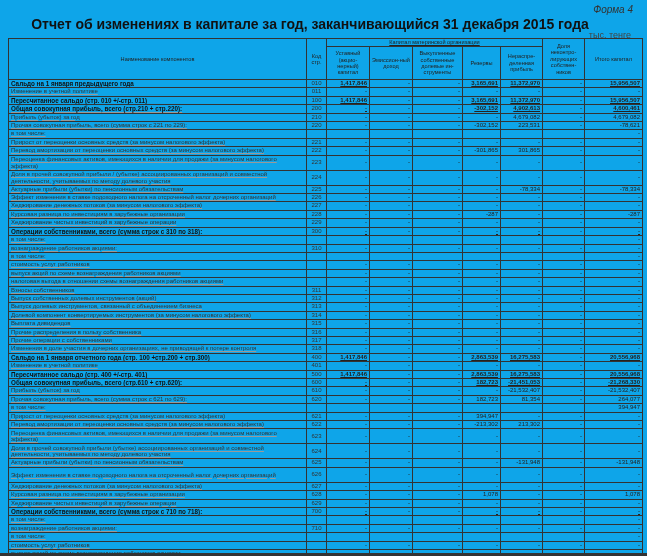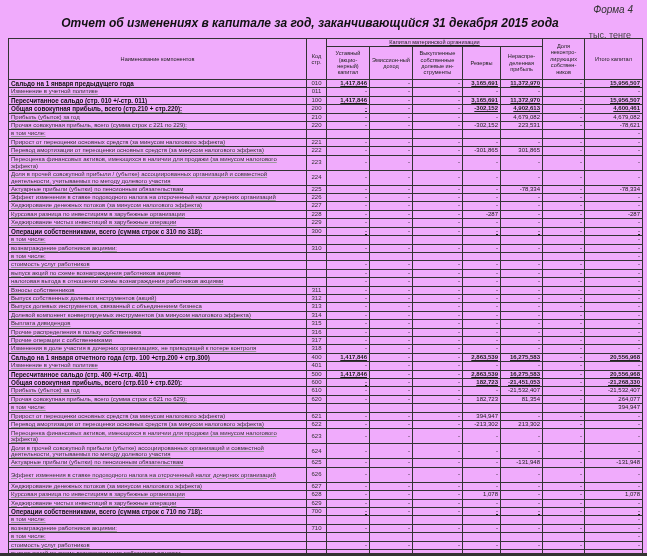--- a/index.html
+++ b/index.html
@@ -1,19 +1,19 @@
 <!DOCTYPE html>
 <html><head>
 <meta charset="utf-8">
 <style>
   html, body { margin:0; padding:0; background:#e9e8e5; }
   body { width:647px; height:556px; overflow:hidden; font-family:"Liberation Sans", sans-serif; color:#222; position:relative; }
-  .page { position:absolute; left:0; top:0; width:647px; height:556px; background:#f0abfc; }
+  .page { position:absolute; left:0; top:0; width:647px; height:556px; background:#0ea5e9; }
   .form-label { position:absolute; right:14px; top:4px; font-size:10px; font-style:italic; color:#333; }
-  .title { position:absolute; left:0; width:620px; top:16px; text-align:center; font-size:12px; font-weight:bold; color:#111;font-style:italic; }
+  .title { position:absolute; left:0; width:620px; top:16px; text-align:center; font-size:14px; font-weight:bold; color:#111; }
   .units { position:absolute; right:16px; top:30px; font-size:9px; color:#444; }
   table.rep { position:absolute; left:8px; top:38px; width:634px; border-collapse:collapse; table-layout:fixed; font-size:6px; line-height:7.4px; }
   table.rep td, table.rep th { border:1px solid #333; padding:0 2px; overflow:hidden; white-space:nowrap; }
   table.rep th { font-weight:normal; font-size:5.6px; line-height:6.4px; text-align:center; white-space:normal; color:#222; }
   th.group { text-decoration:underline; font-size:6px; height:7px; }
   td.name { text-align:left; color:#333; text-decoration:underline; text-decoration-color:#999; }
   td.name.bold { font-weight:bold; color:#111; font-size:6.3px; }
   td.name.wrap { white-space:normal; line-height:6.6px; }
   td.code { text-align:center; color:#333; }
   td.num { text-align:right; color:#222; }

